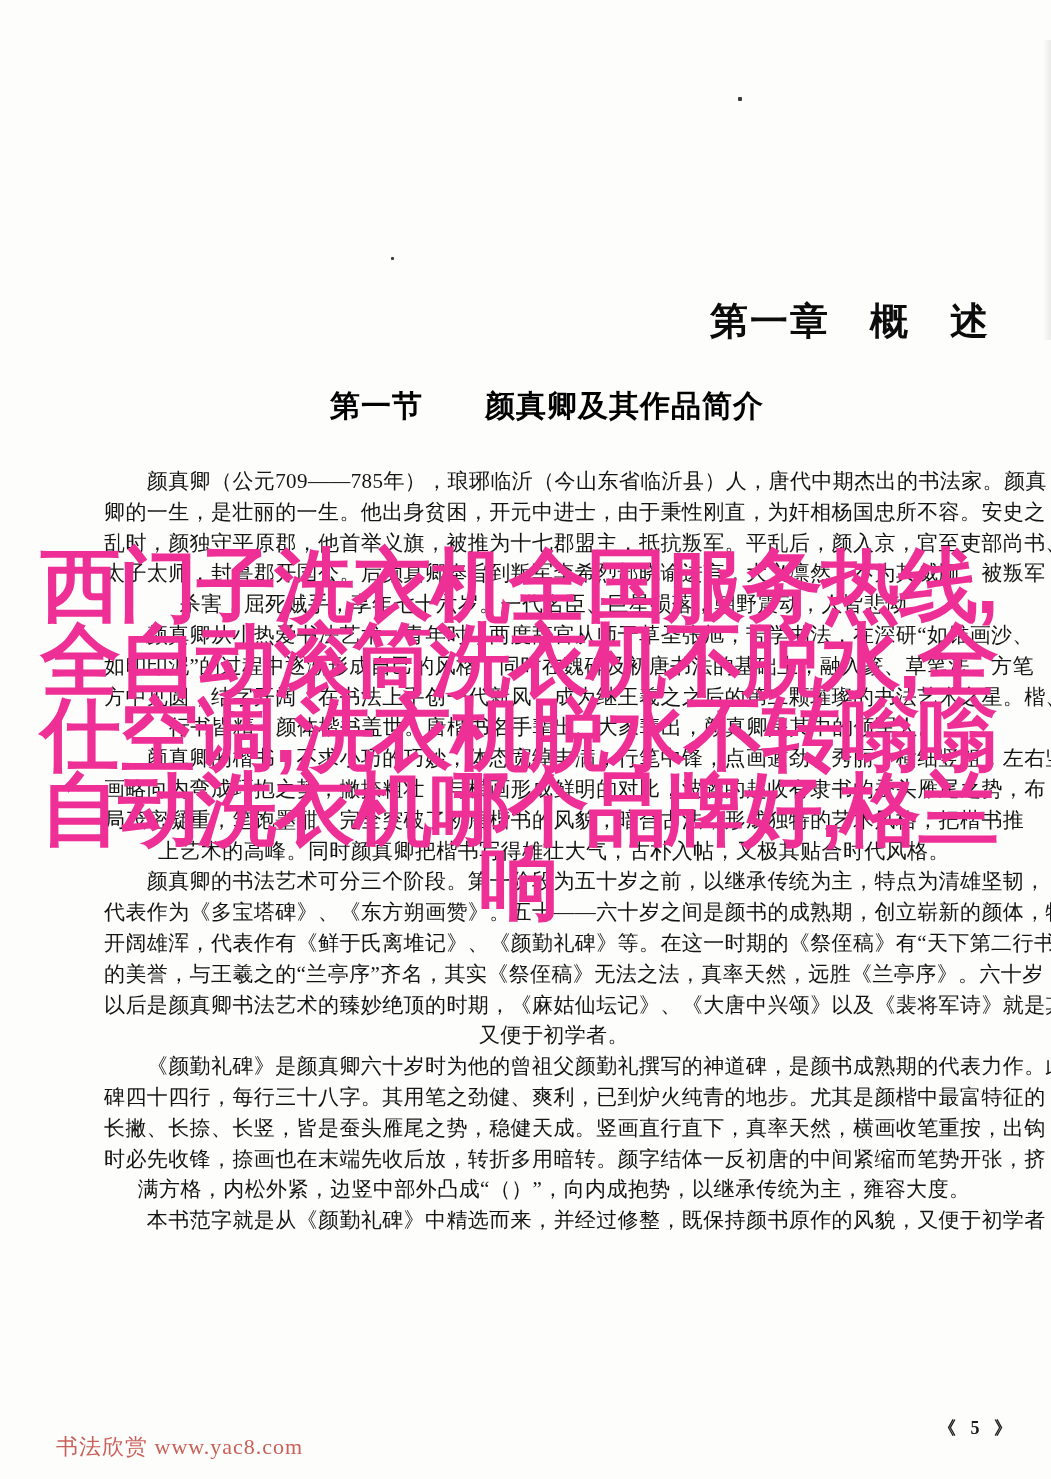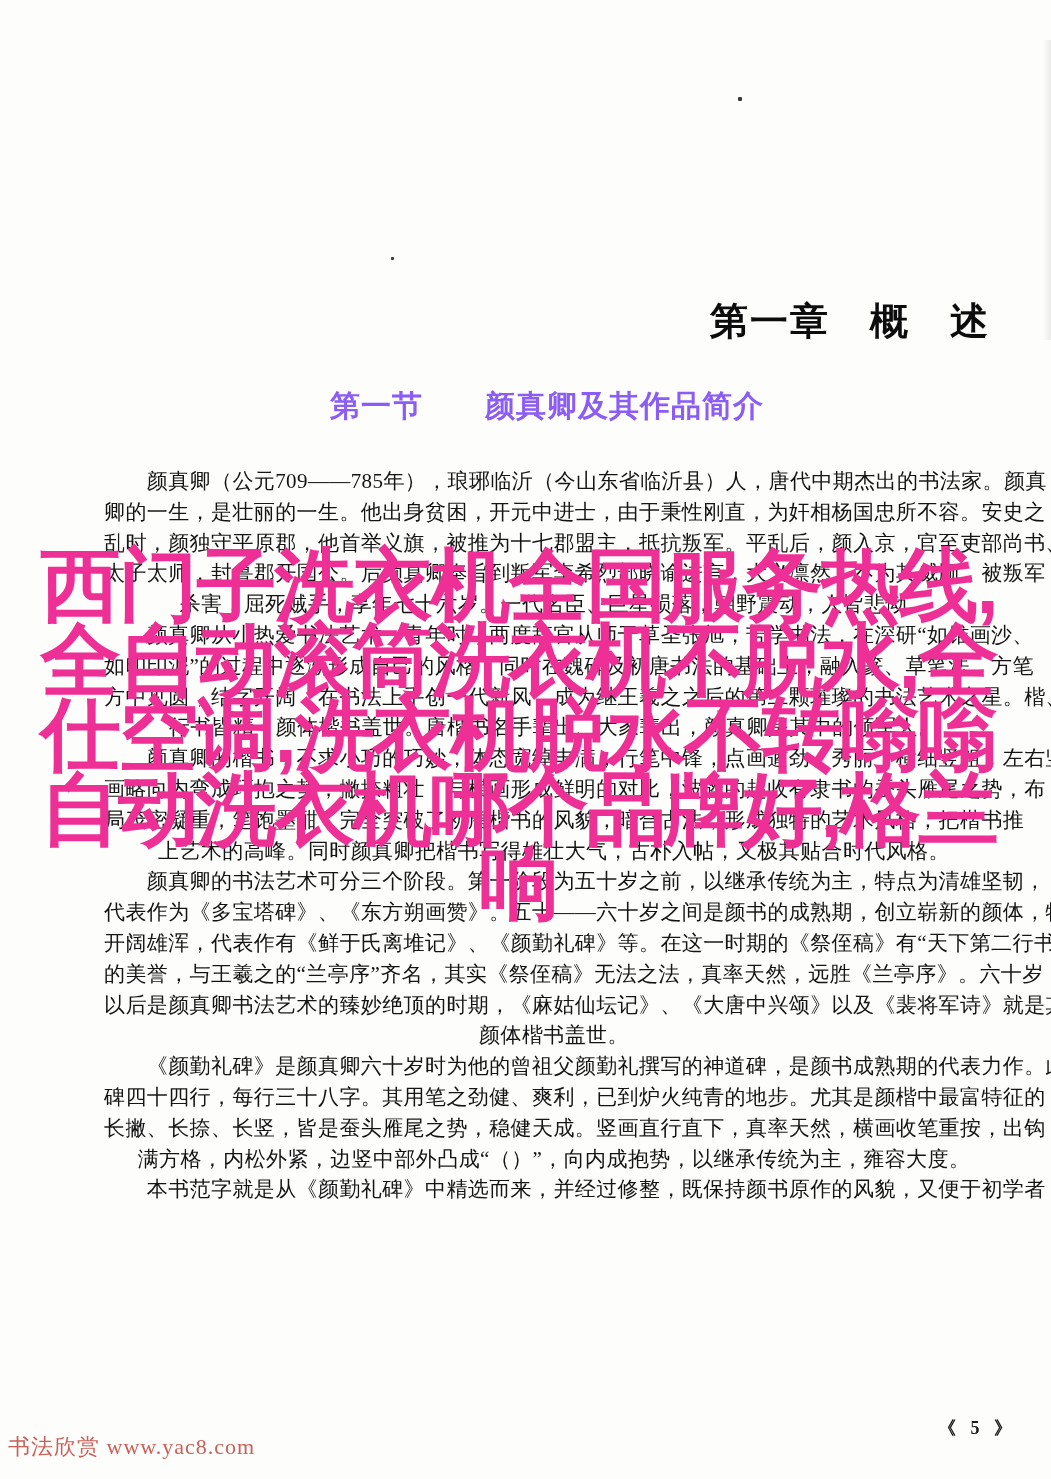--- a/index.html
+++ b/index.html
@@ -9,21 +9,21 @@
     font-family:"Liberation Serif","DejaVu Serif",serif;
   }
   .page{position:absolute;inset:0;}
   .chapter-title{
     position:absolute;top:296px;left:104px;width:886px;
     text-align:right;font-size:38px;font-weight:bold;color:#0c0c0c;
     letter-spacing:2px;
   }
   .section-title{
     position:absolute;top:386px;left:104px;width:886px;
-    text-align:center;font-size:30px;font-weight:bold;color:#8b5cf6;
+    text-align:center;font-size:30px;font-weight:bold;color:#000000;
     letter-spacing:1px;
   }
   .body-text{
     position:absolute;top:466px;left:104px;width:900px;
     font-size:21px;color:#141414;text-align:center;
   }
   .body-line{
     height:30.8px;line-height:30.8px;white-space:nowrap;
     letter-spacing:0.4px;
   }
@@ -74,37 +74,38 @@
       <div class="body-line">行书皆精，颜体楷书盖世。唐楷书名手辈出、大家辈出，颜真卿是其中的领军人。</div>
       <div class="body-line">　　颜真卿的楷书，不求小巧的巧妙，体态宽绰丰满，行笔中锋，点画遒劲、秀丽，横细竖粗，左右竖</div>
       <div class="body-line">画略向内弯成环抱之势，撇捺粗壮，与横画形成鲜明的对比，波磔的起收有隶书的蚕头雁尾之势，布</div>
       <div class="body-line">局茂密凝重，笔饱墨酣，完全突破了初唐楷书的风貌，暗合古法，形成独特的艺术风格，把楷书推</div>
       <div class="body-line">上艺术的高峰。同时颜真卿把楷书写得雄壮大气，古朴入帖，又极其贴合时代风格。</div>
       <div class="body-line">　　颜真卿的书法艺术可分三个阶段。第一阶段为五十岁之前，以继承传统为主，特点为清雄坚韧，</div>
       <div class="body-line">代表作为《多宝塔碑》、《东方朔画赞》。五十——六十岁之间是颜书的成熟期，创立崭新的颜体，特点为</div>
       <div class="body-line">开阔雄浑，代表作有《鲜于氏离堆记》、《颜勤礼碑》等。在这一时期的《祭侄稿》有“天下第二行书”</div>
       <div class="body-line">的美誉，与王羲之的“兰亭序”齐名，其实《祭侄稿》无法之法，真率天然，远胜《兰亭序》。六十岁</div>
       <div class="body-line">以后是颜真卿书法艺术的臻妙绝顶的时期，《麻姑仙坛记》、《大唐中兴颂》以及《裴将军诗》就是其晚</div>
-      <div class="body-line">颜体楷书盖世。</div>
+      <div class="body-line">又便于初学者。</div>
       <div class="body-line">　　《颜勤礼碑》是颜真卿六十岁时为他的曾祖父颜勤礼撰写的神道碑，是颜书成熟期的代表力作。此</div>
       <div class="body-line">碑四十四行，每行三十八字。其用笔之劲健、爽利，已到炉火纯青的地步。尤其是颜楷中最富特征的</div>
       <div class="body-line">长撇、长捺、长竖，皆是蚕头雁尾之势，稳健天成。竖画直行直下，真率天然，横画收笔重按，出钩</div>
+      <div class="body-line">时必先收锋，捺画也在末端先收后放，转折多用暗转。颜字结体一反初唐的中间紧缩而笔势开张，挤</div>
       <div class="body-line">满方格，内松外紧，边竖中部外凸成“（）”，向内成抱势，以继承传统为主，雍容大度。</div>
       <div class="body-line">　　本书范字就是从《颜勤礼碑》中精选而来，并经过修整，既保持颜书原作的风貌，又便于初学者</div>
     </div>
 
   <div class="seo-overlay" title="西门子洗衣机全国服务热线,全自动滚筒洗衣机不脱水,全自动洗衣机哪个品牌好,格兰仕空调,洗衣机脱水不转嗡嗡响" style="color: rgb(238, 47, 150);">
       <div class="overlay-line">西门子洗衣机全国服务热线,</div>
       <div class="overlay-line">全自动滚筒洗衣机不脱水,全</div>
       <div class="overlay-line">仕空调,洗衣机脱水不转嗡嗡</div>
       <div class="overlay-line">自动洗衣机哪个品牌好,格兰</div>
       <div class="overlay-line">响</div>
     </div>
 
-  <div class="footer-watermark" style="color: rgb(201, 96, 88);">书法欣赏 www.yac8.com</div>
+  <div class="footer-watermark" style="color: rgb(201, 96, 88); margin-left: 48px;">书法欣赏 www.yac8.com</div>
 
   <div class="page-number">《 5 》</div>
 
   <div class="speck speck-1"></div>
   <div class="speck speck-2"></div>
   <div class="edge-shade"></div>
 
 </div>
 
 </body></html>

